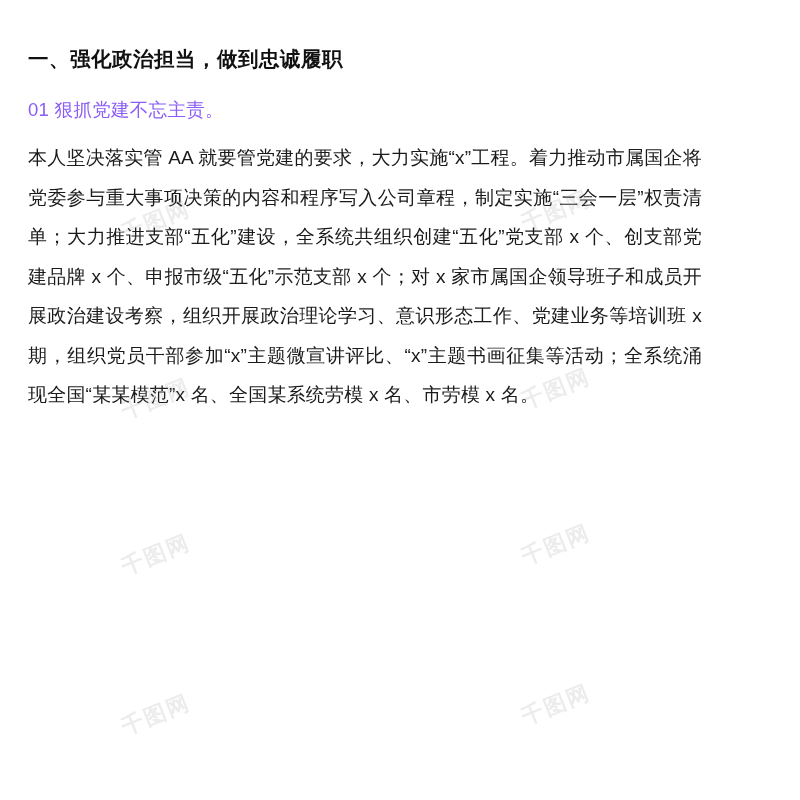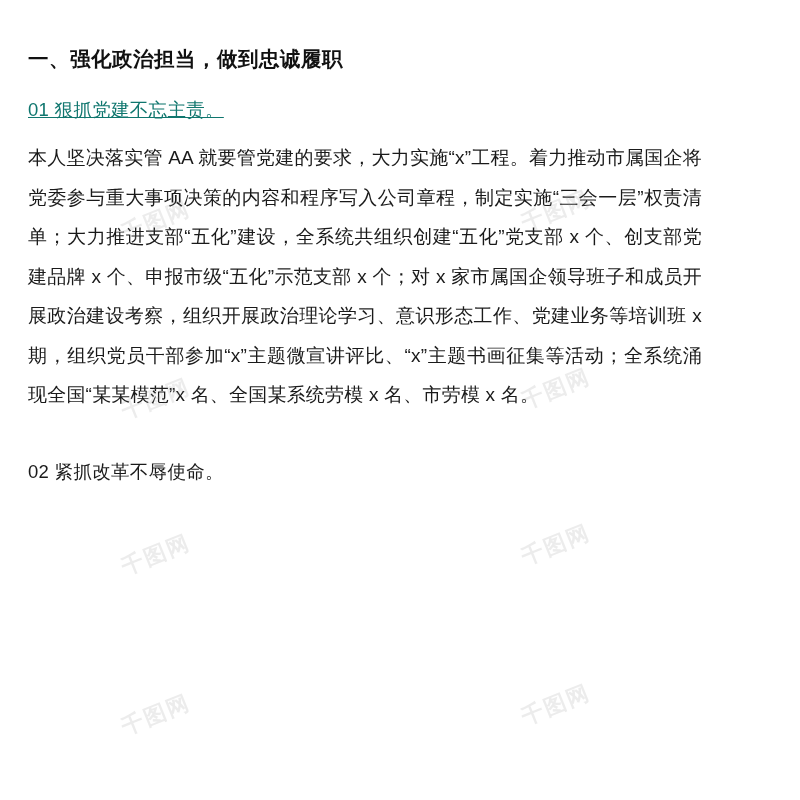--- a/index.html
+++ b/index.html
@@ -30,23 +30,22 @@
     letter-spacing: 0.5px;
     line-height: 1.5;
     margin: 0 0 20px 0;
     color: #111111;
   }
   .sub-heading {
     font-size: 18.5px;
     font-weight: normal;
     line-height: 1.6;
     margin: 0 0 14px 0;
-    color: #0f766e;
+    color: #8b5cf6;
     letter-spacing: 0.3px;
-    text-decoration: underline;
   }
   .body-para {
     font-size: 19px;
     line-height: 2.08;
     margin: 0;
     color: #1a1a1a;
     text-align: justify;
     text-justify: inter-ideograph;
     letter-spacing: 0.2px;
   }
@@ -95,21 +94,20 @@
 <div class="page">
 
   <h1 class="doc-heading">一、强化政治担当，做到忠诚履职</h1>
 
   <p class="sub-heading">01 狠抓党建不忘主责。</p>
 
   <p class="body-para">本人坚决落实管 AA 就要管党建的要求，大力实施“x”工程。着力推动市属国企将党委参与重大事项决策的内容和程序写入公司章程，制定实施“三会一层”权责清单；大力推进支部“五化”建设，全系统共组织创建“五化”党支部 x 个、创支部党建品牌 x 个、申报市级“五化”示范支部 x 个；对 x 家市属国企领导班子和成员开展政治建设考察，组织开展政治理论学习、意识形态工作、党建业务等培训班 x 期，组织党员干部参加“x”主题微宣讲评比、“x”主题书画征集等活动；全系统涌现全国“某某模范”x 名、全国某系统劳模 x 名、市劳模 x 名。</p>
 
   <div class="spacer-block"></div>
 
-  <p class="sub-heading-2">02 紧抓改革不辱使命。</p>
 
 
 </div>
 
 <div class="wm-layer">
     <div class="wm" style="left: 120px; top: 206px;">千图网</div>
     <div class="wm" style="left: 520px; top: 196px;">千图网</div>
     <div class="wm" style="left: 120px; top: 384px;">千图网</div>
     <div class="wm" style="left: 520px; top: 374px;">千图网</div>
     <div class="wm" style="left: 120px; top: 540px;">千图网</div>

